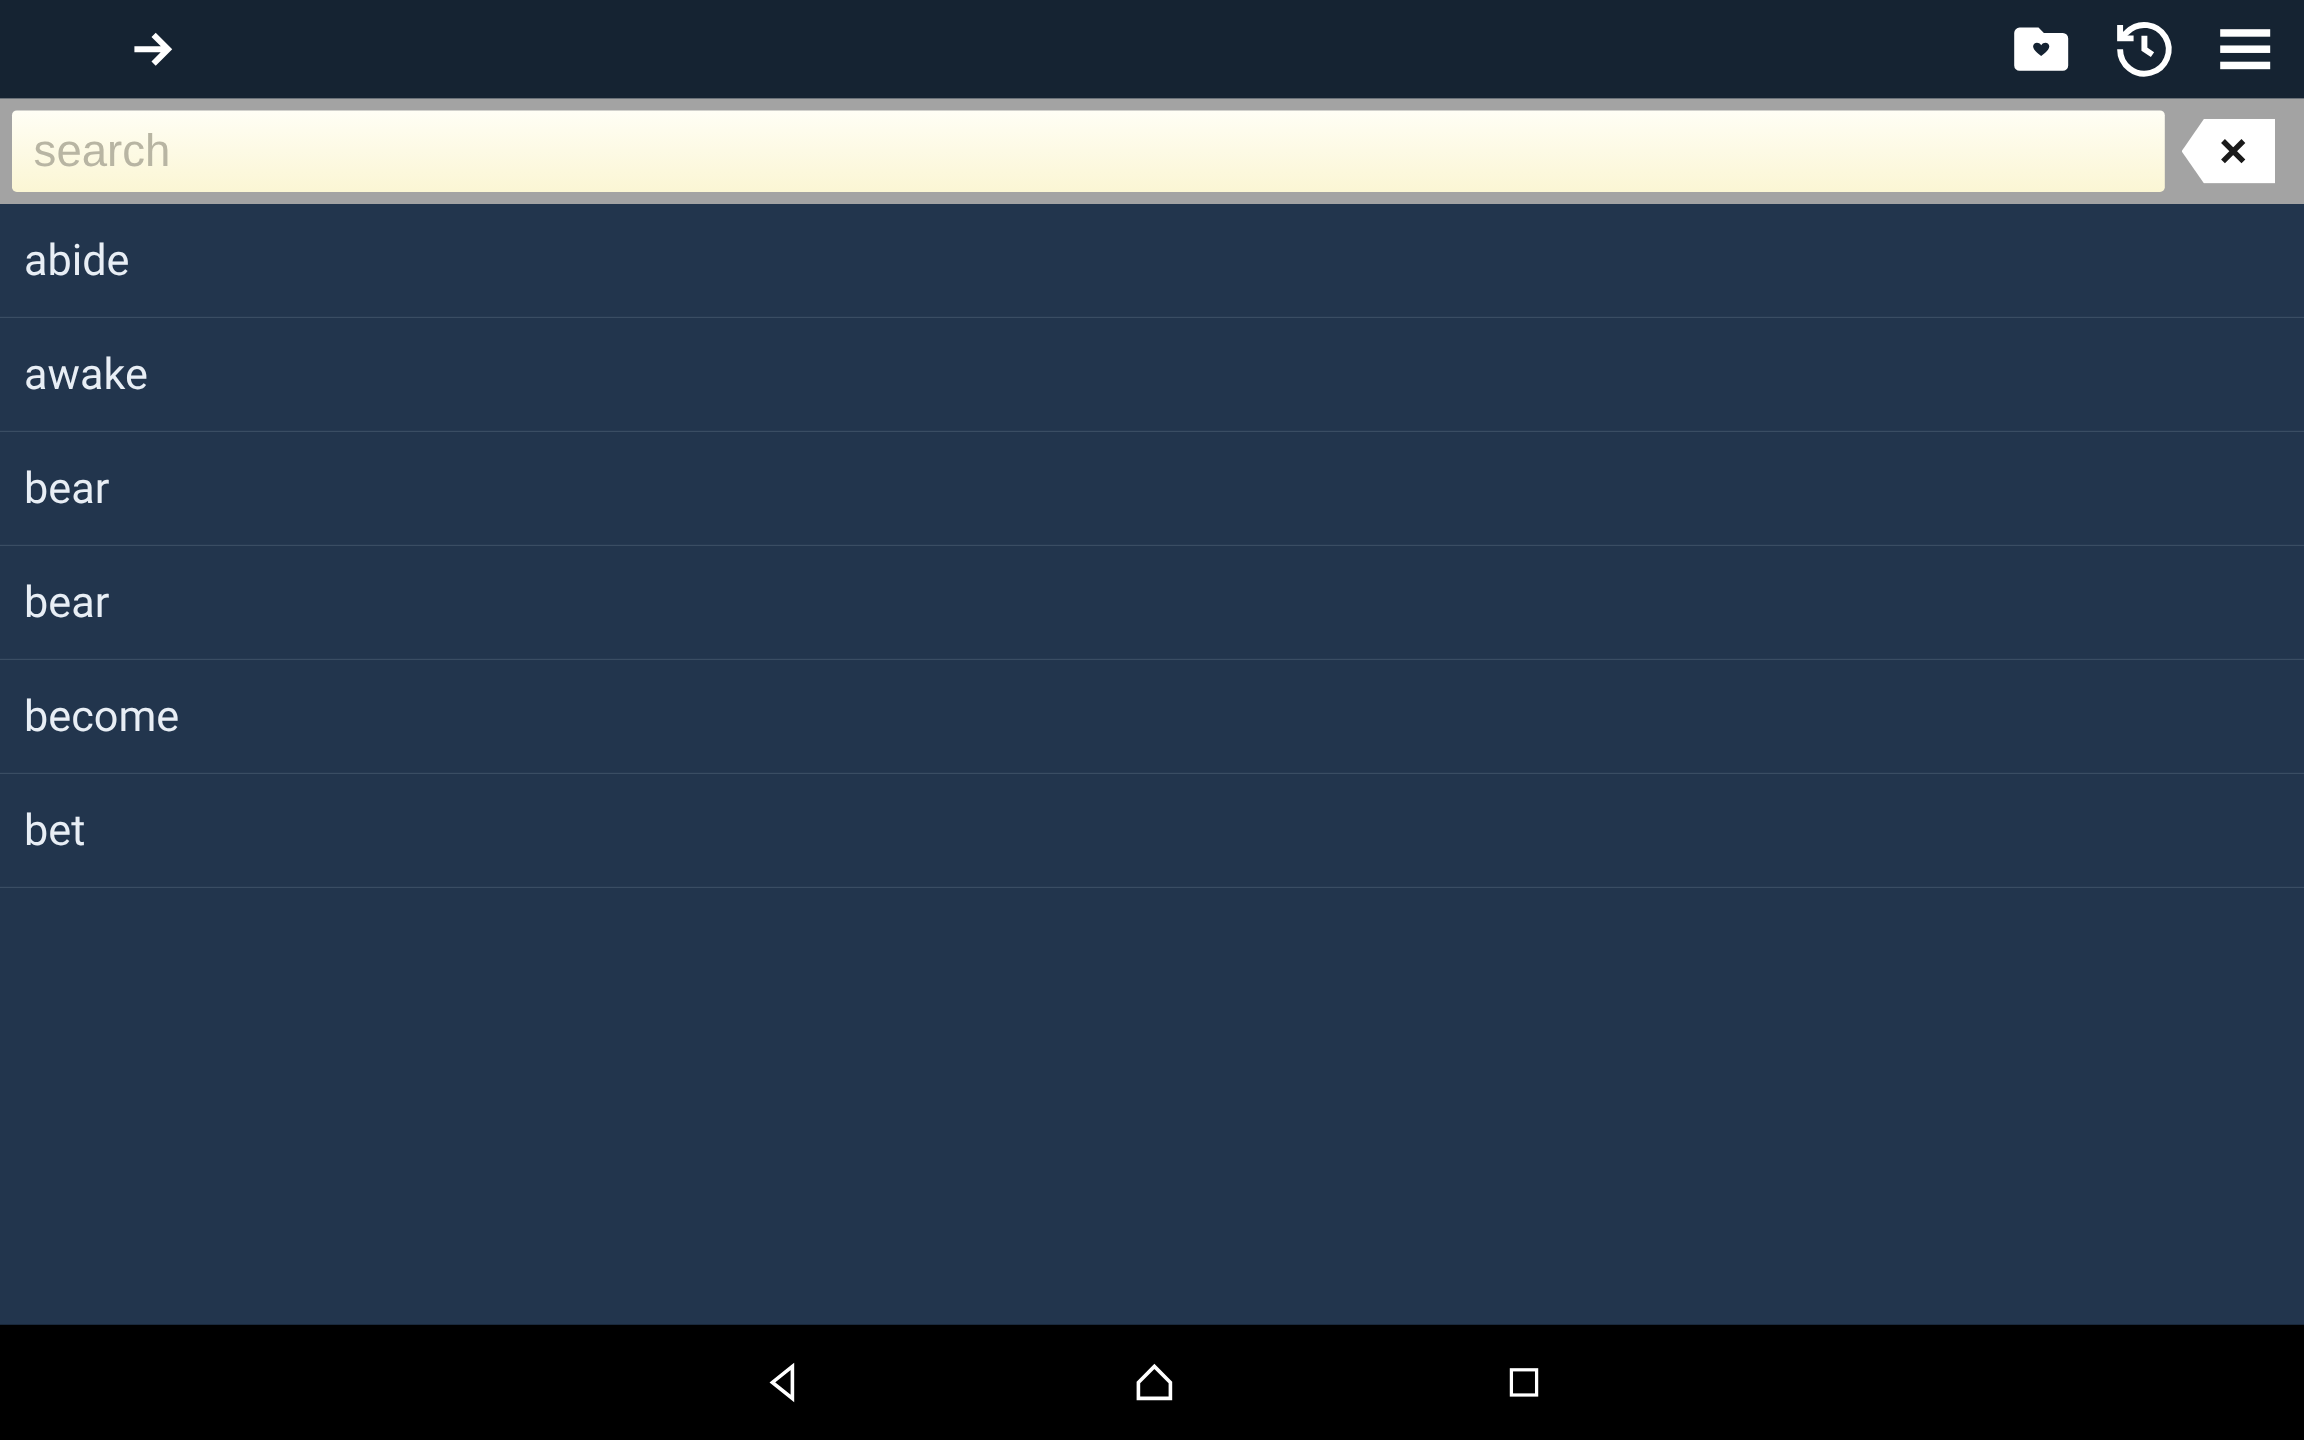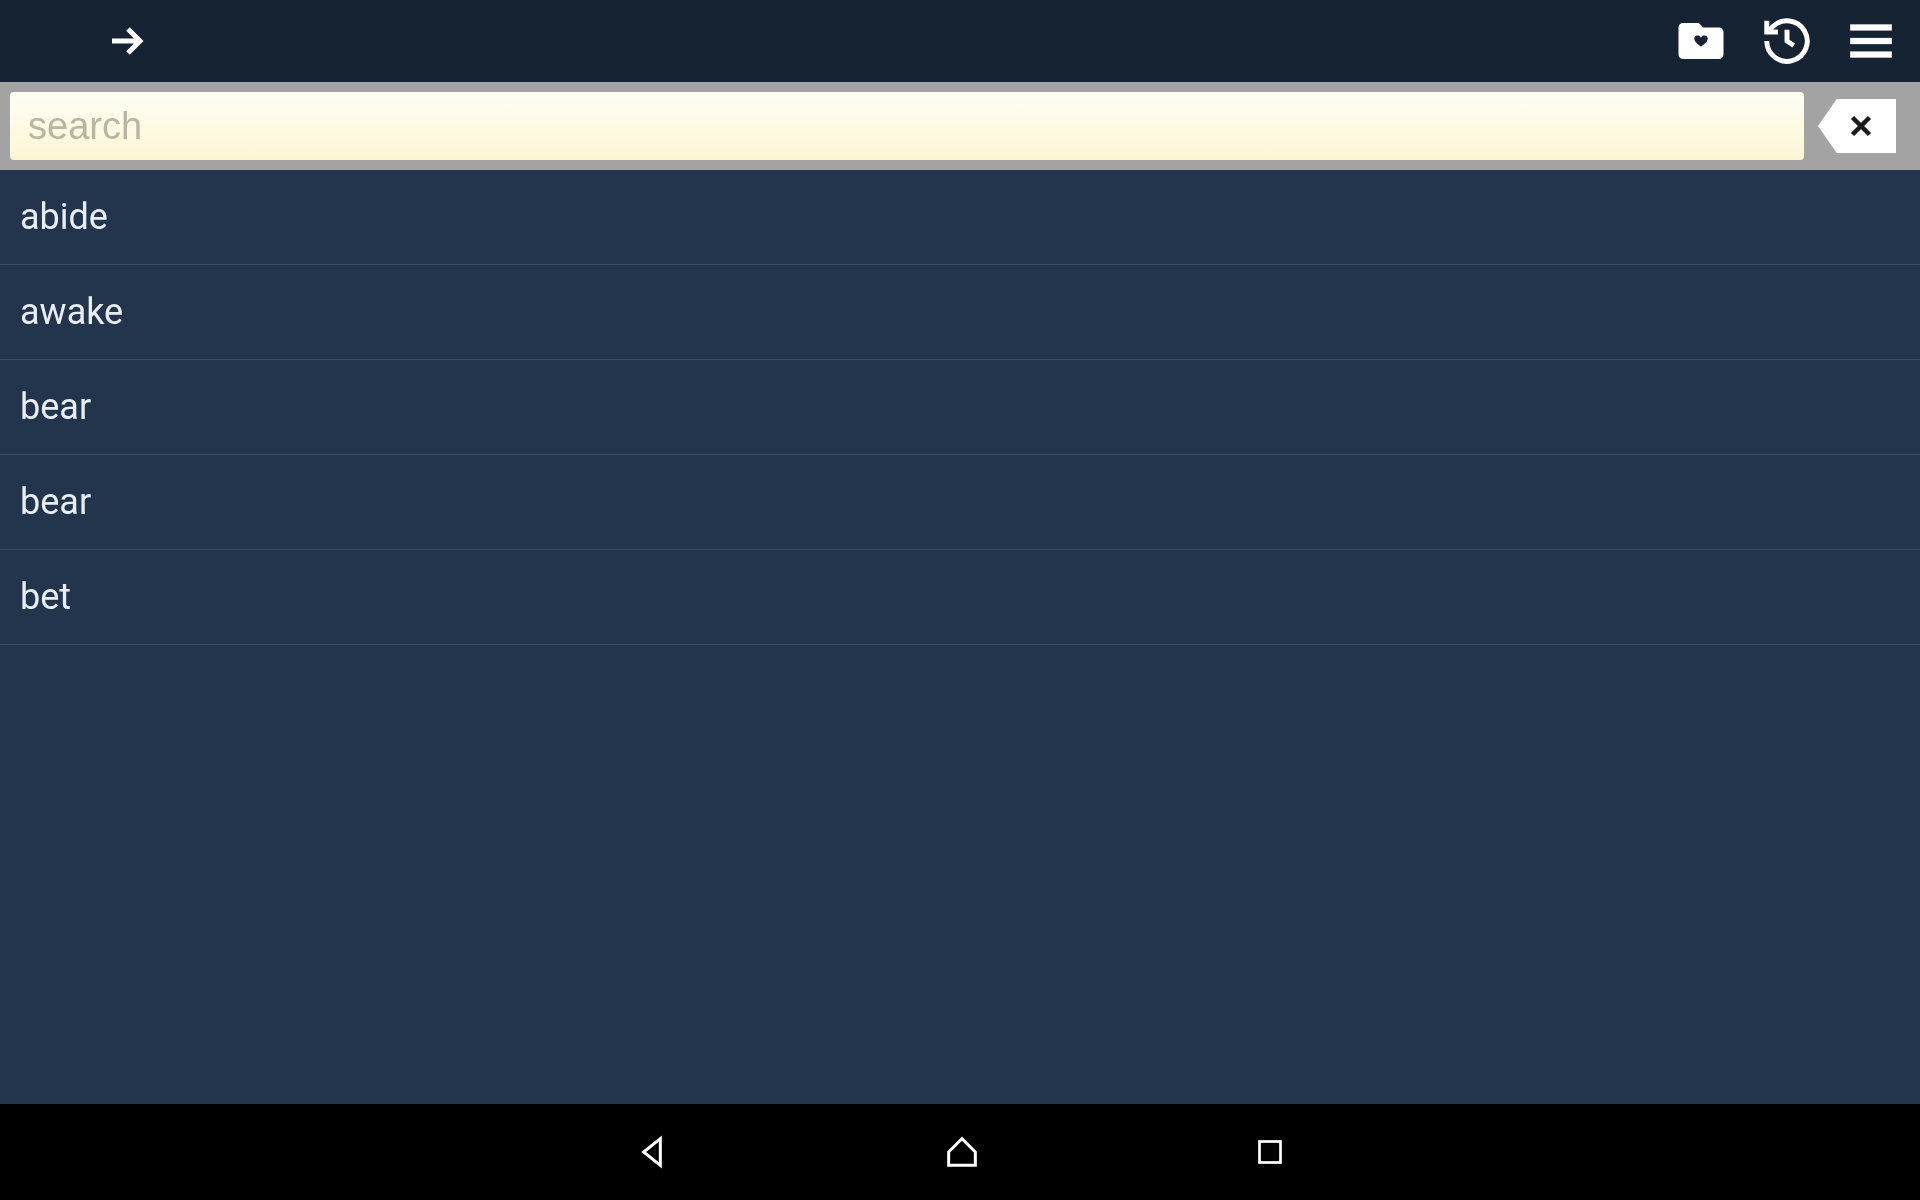--- a/index.html
+++ b/index.html
@@ -166,20 +166,23 @@
   <div class="word-item">
     <span>awake</span>
   </div>
   <div class="word-item">
     <span>bear</span>
   </div>
   <div class="word-item">
     <span>bear</span>
   </div>
   <div class="word-item">
+    <span>become</span>
+  </div>
+  <div class="word-item">
     <span>bet</span>
   </div>
 </div>
 
 <div class="nav-bar">
   <div class="nav-item">
     <svg width="40" height="40" viewBox="0 0 24 24" fill="none" stroke="#fff" stroke-width="1.8">
       <path d="M17 4 L7 12 L17 20 Z"></path>
     </svg>
   </div>

